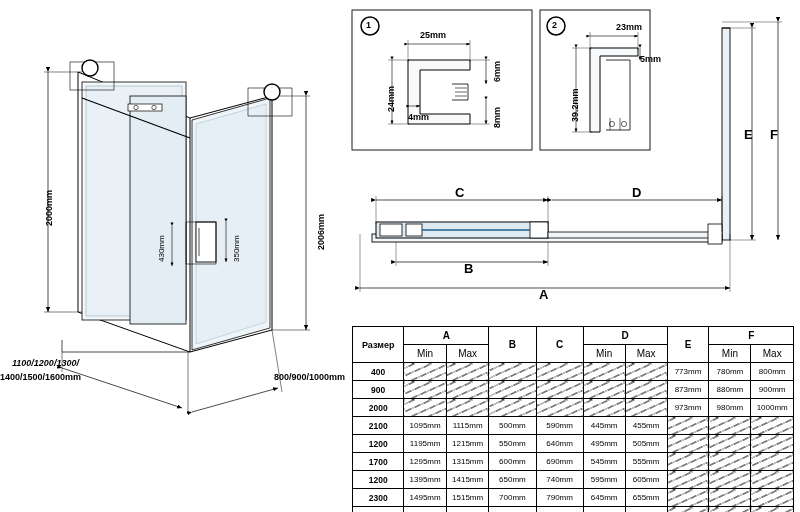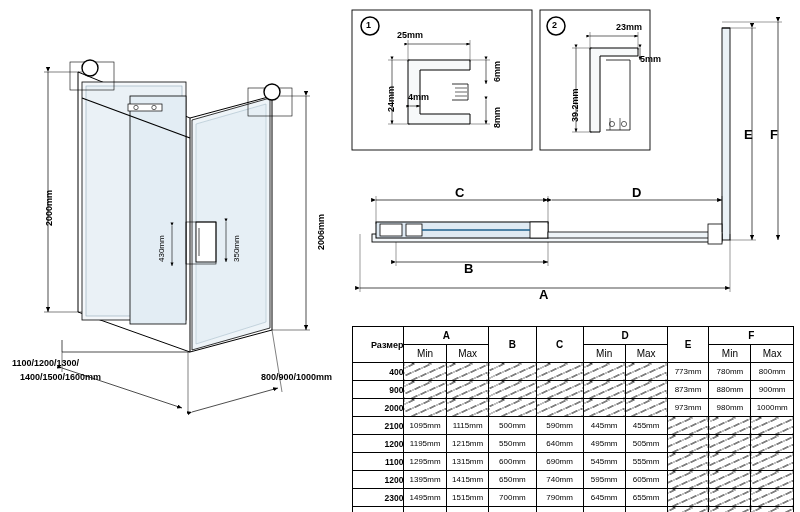--- a/index.html
+++ b/index.html
@@ -10,21 +10,21 @@
   }
   .wrap{position:absolute;left:0;top:0;width:800px;height:512px;}
   svg{position:absolute;left:0;top:0;}
   .lbl{position:absolute;font-size:9px;line-height:1.15;color:#000;white-space:nowrap;}
   .lbl.b{font-weight:bold;}
   .vert{transform:rotate(-90deg);transform-origin:left top;}
   
   .tbl{position:absolute;left:352px;top:326px;width:442px;border-collapse:collapse;font-size:8px;}
   .tbl td,.tbl th{border:1px solid #000;padding:0;text-align:center;height:17px;font-weight:normal;}
   .tbl .hdr{font-weight:bold;font-size:10px;}
-  .tbl .rowlabel{font-weight:bold;text-align:right;font-size:8.5px;}
+  .tbl .rowlabel{font-weight:bold;text-align:center;font-size:8.5px;}
   .tbl .sub{font-weight:normal;font-size:10px;}
   .hatch{background:
      repeating-linear-gradient(-24deg,#000 0 0.7px,transparent 0.7px 7px);}
 </style>
 </head>
 <body>
 
 <div class="wrap">
 
 <svg width="800" height="512" viewBox="0 0 800 512">
@@ -180,28 +180,28 @@
 </svg>
 
 <div class="lbl b" style="left:86px;top:62px;color:#fff;">1</div>
 <div class="lbl b" style="left:268px;top:86px;color:#fff;">2</div>
 
 <div class="lbl b vert" style="left:44px;top:226px;">2000mm</div>
 <div class="lbl b vert" style="left:316px;top:250px;">2006mm</div>
 <div class="lbl vert" style="left:157px;top:262px;font-size:8px;">430mm</div>
 <div class="lbl vert" style="left:232px;top:262px;font-size:8px;">350mm</div>
 
-<div class="lbl b" style="left:12px;top:358px;">1100/1200/1300/</div>
-<div class="lbl b" style="left:20px;top:372px;">1400/1500/1600mm</div>
-<div class="lbl b" style="left:215px;top:372px;padding-left:46px;">800/900/1000mm</div>
+<div class="lbl b" style="left:12px;top:358px;font-style:italic;">1100/1200/1300/</div>
+<div class="lbl b" style="left:0;top:372px;">1400/1500/1600mm</div>
+<div class="lbl b" style="left:228px;top:372px;padding-left:46px;">800/900/1000mm</div>
 
 <div class="lbl b" style="left:366px;top:20px;">1</div>
-<div class="lbl b" style="left:397px;top:30px;">25mm</div>
+<div class="lbl b" style="left:420px;top:30px;">25mm</div>
 <div class="lbl b vert" style="left:386px;top:112px;">24mm</div>
-<div class="lbl b" style="left:408px;top:92px;">4mm</div>
+<div class="lbl b" style="left:408px;top:112px;">4mm</div>
 <div class="lbl b vert" style="left:492px;top:82px;">6mm</div>
 <div class="lbl b vert" style="left:492px;top:128px;">8mm</div>
 
 <div class="lbl b" style="left:552px;top:20px;">2</div>
 <div class="lbl b" style="left:616px;top:22px;">23mm</div>
 <div class="lbl b" style="left:640px;top:54px;">5mm</div>
 <div class="lbl b vert" style="left:570px;top:122px;">39.2mm</div>
 
 <div class="lbl b" style="left:455px;top:186px;font-size:13px;">C</div>
 <div class="lbl b" style="left:632px;top:186px;font-size:13px;">D</div>
@@ -297,21 +297,21 @@
       <td>1215mm</td>
       <td>550mm</td>
       <td>640mm</td>
       <td>495mm</td>
       <td>505mm</td>
       <td class="hatch"></td>
       <td class="hatch"></td>
       <td class="hatch"></td>
     </tr>
     <tr>
-      <td class="rowlabel">1100</td>
+      <td class="rowlabel">1700</td>
       <td>1295mm</td>
       <td>1315mm</td>
       <td>600mm</td>
       <td>690mm</td>
       <td>545mm</td>
       <td>555mm</td>
       <td class="hatch"></td>
       <td class="hatch"></td>
       <td class="hatch"></td>
     </tr>

